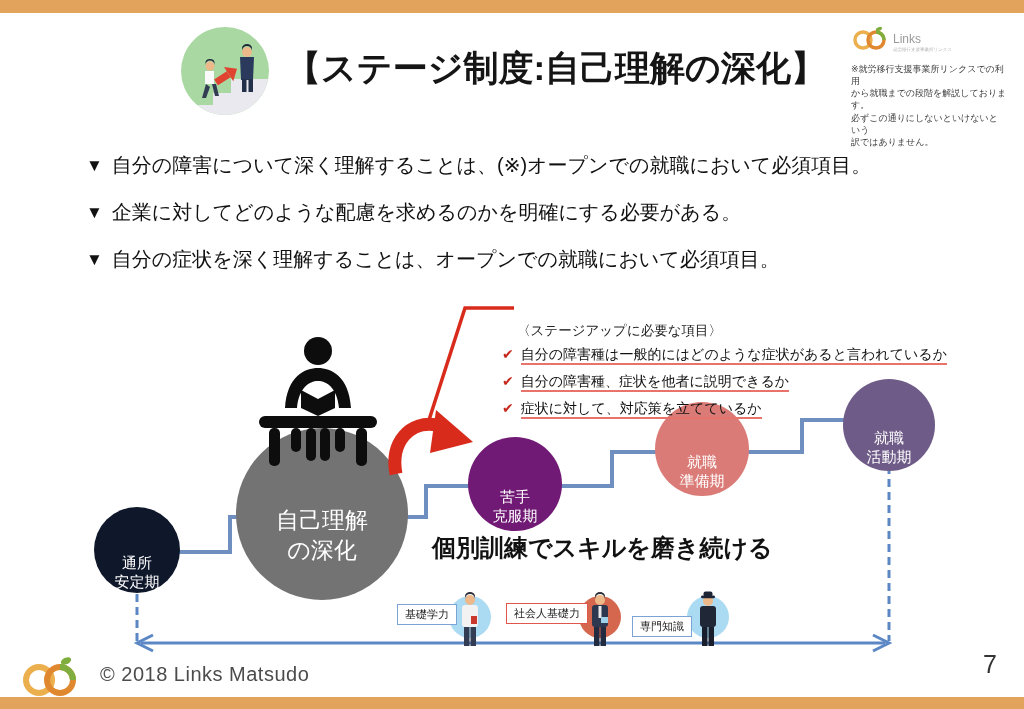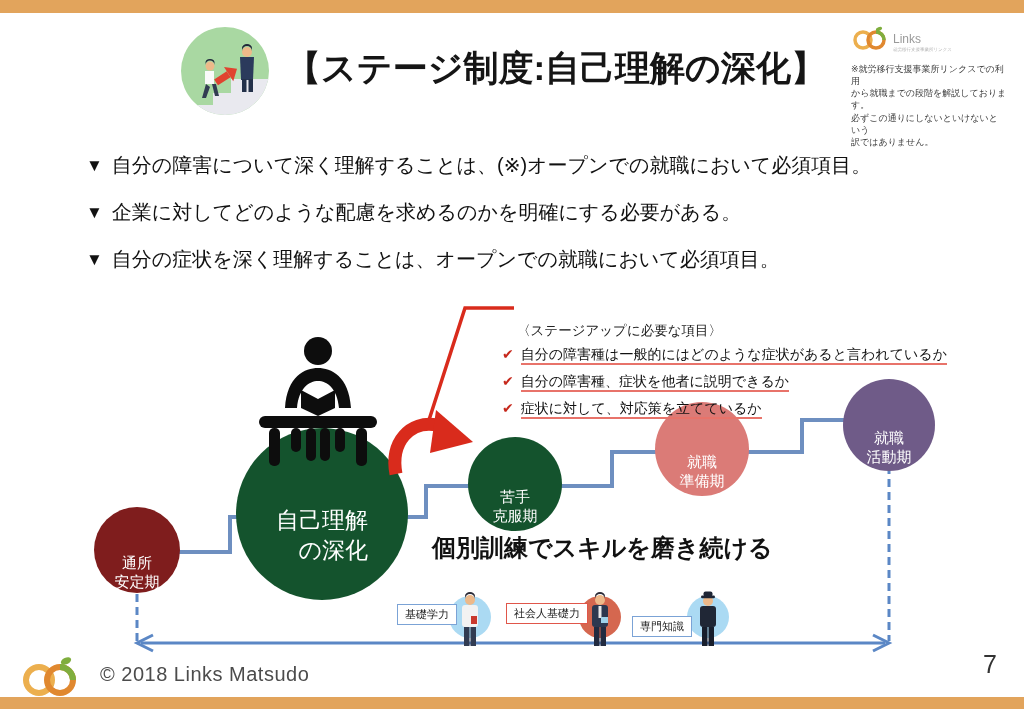--- a/index.html
+++ b/index.html
@@ -149,29 +149,29 @@
 
   <svg class="layer lines-layer" width="1024" height="709">
     <polyline points="137,552 230,552 230,517 426,517 426,486 612,486 612,452 802,452 802,420 889,420" fill="none" stroke="#6e8fc0" stroke-width="4"></polyline>
     <line x1="137" y1="568" x2="137" y2="641" stroke="#5b87c5" stroke-width="3" stroke-dasharray="8 5"></line>
     <line x1="889" y1="440" x2="889" y2="641" stroke="#5b87c5" stroke-width="3" stroke-dasharray="8 5"></line>
     <line x1="141" y1="643" x2="885" y2="643" stroke="#5b87c5" stroke-width="3"></line>
     <polyline points="153,635 137,643 153,651" fill="none" stroke="#5b87c5" stroke-width="3"></polyline>
     <polyline points="873,635 889,643 873,651" fill="none" stroke="#5b87c5" stroke-width="3"></polyline>
   </svg>
 
-  <div class="stage s0" style="background-color: #7f1d1d; justify-content: center;">
+  <div class="stage s0" style="background-color: #0f172a; justify-content: center;">
       <span>通所
 安定期</span>
     </div>
-  <div class="stage s1" style="background-color: #14532d; text-align: right;">
+  <div class="stage s1" style="background-color: #737373;">
       <span>自己理解
 の深化</span>
     </div>
-  <div class="stage s2" style="background-color: #14532d;">
+  <div class="stage s2" style="background-color: #701a75;">
       <span>苦手
 克服期</span>
     </div>
   <div class="stage s3" style="background-color: rgb(219, 123, 119);">
       <span>就職
 準備期</span>
     </div>
   <div class="stage s4" style="background-color: rgb(111, 91, 136);">
       <span>就職
 活動期</span>

